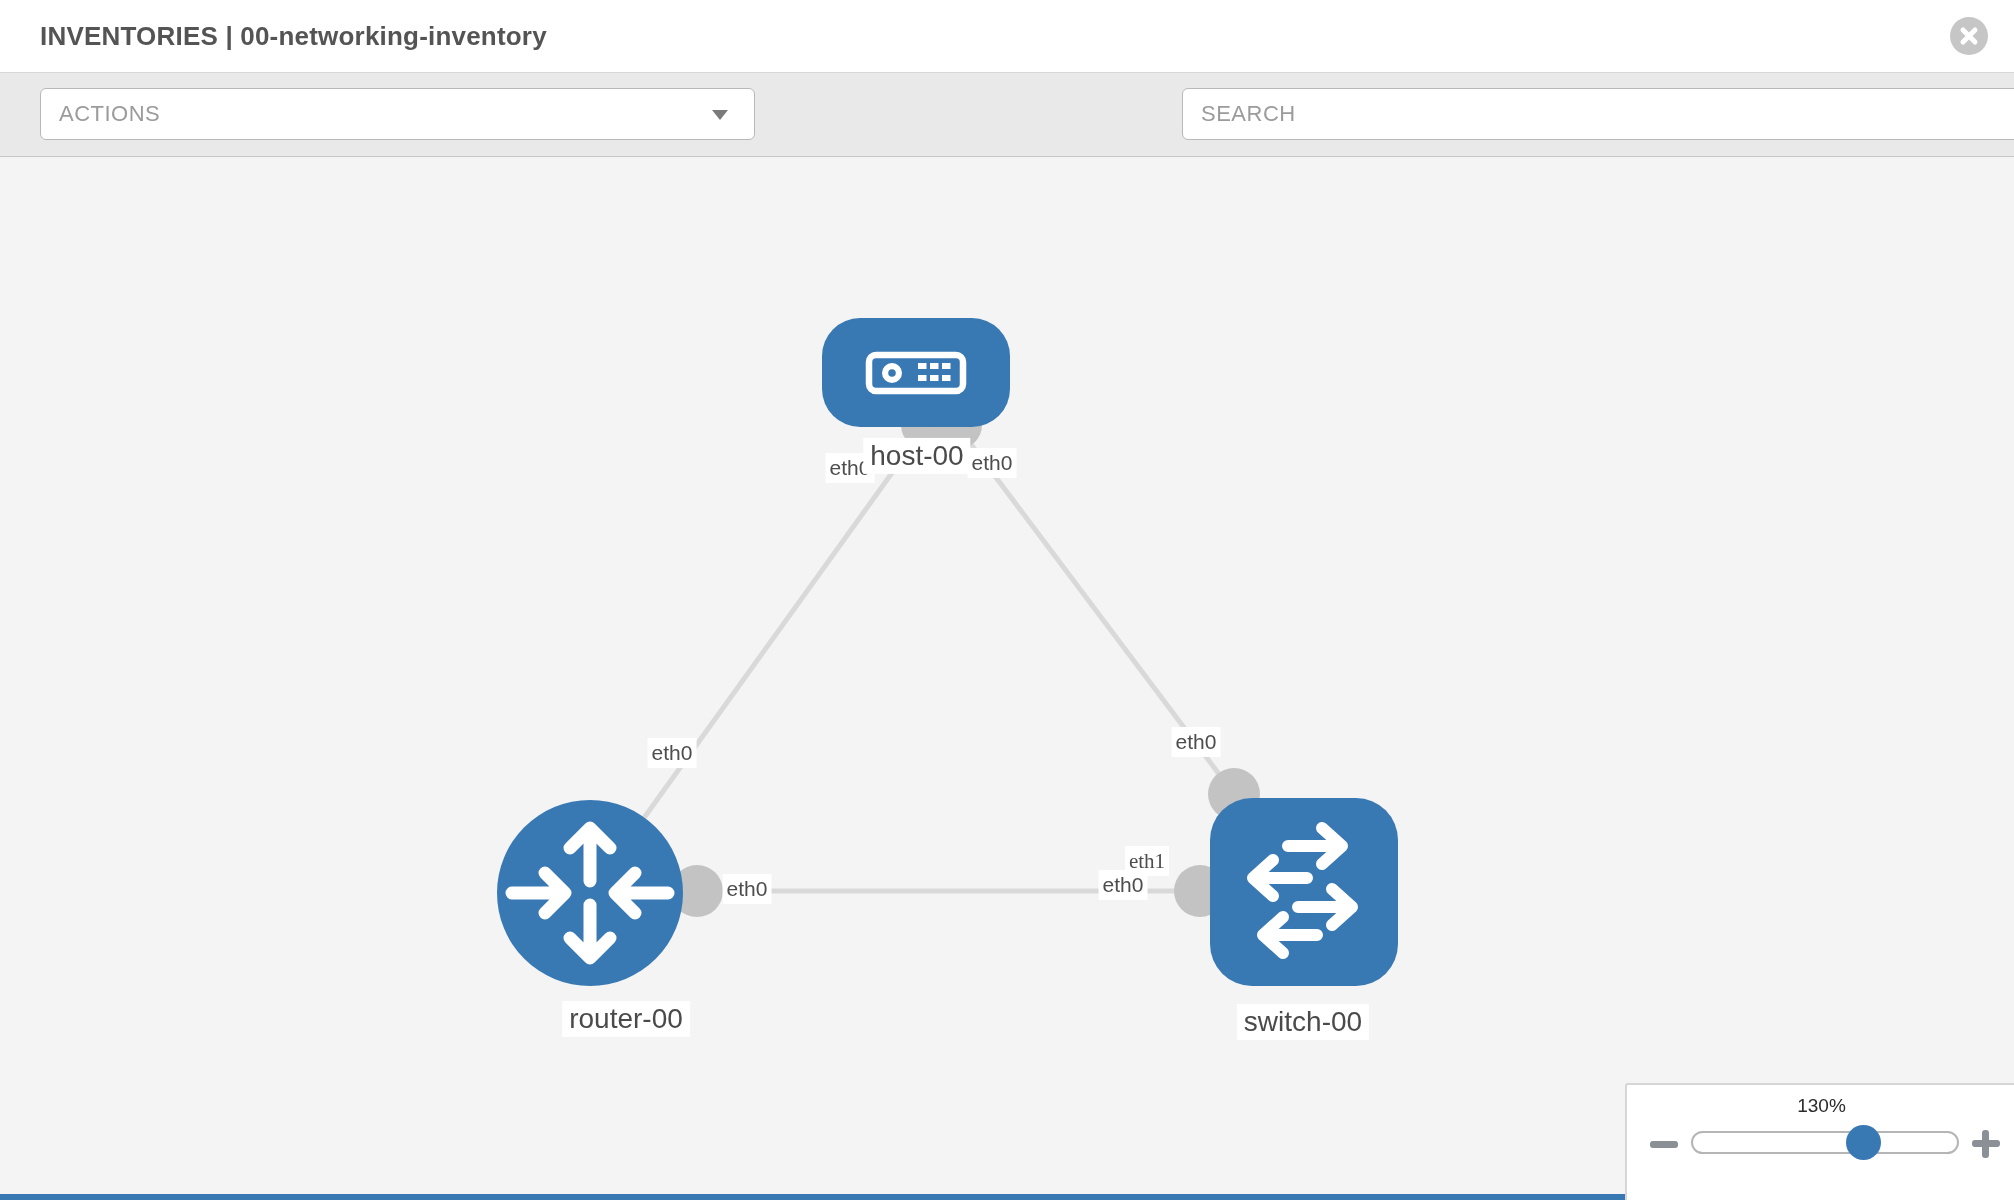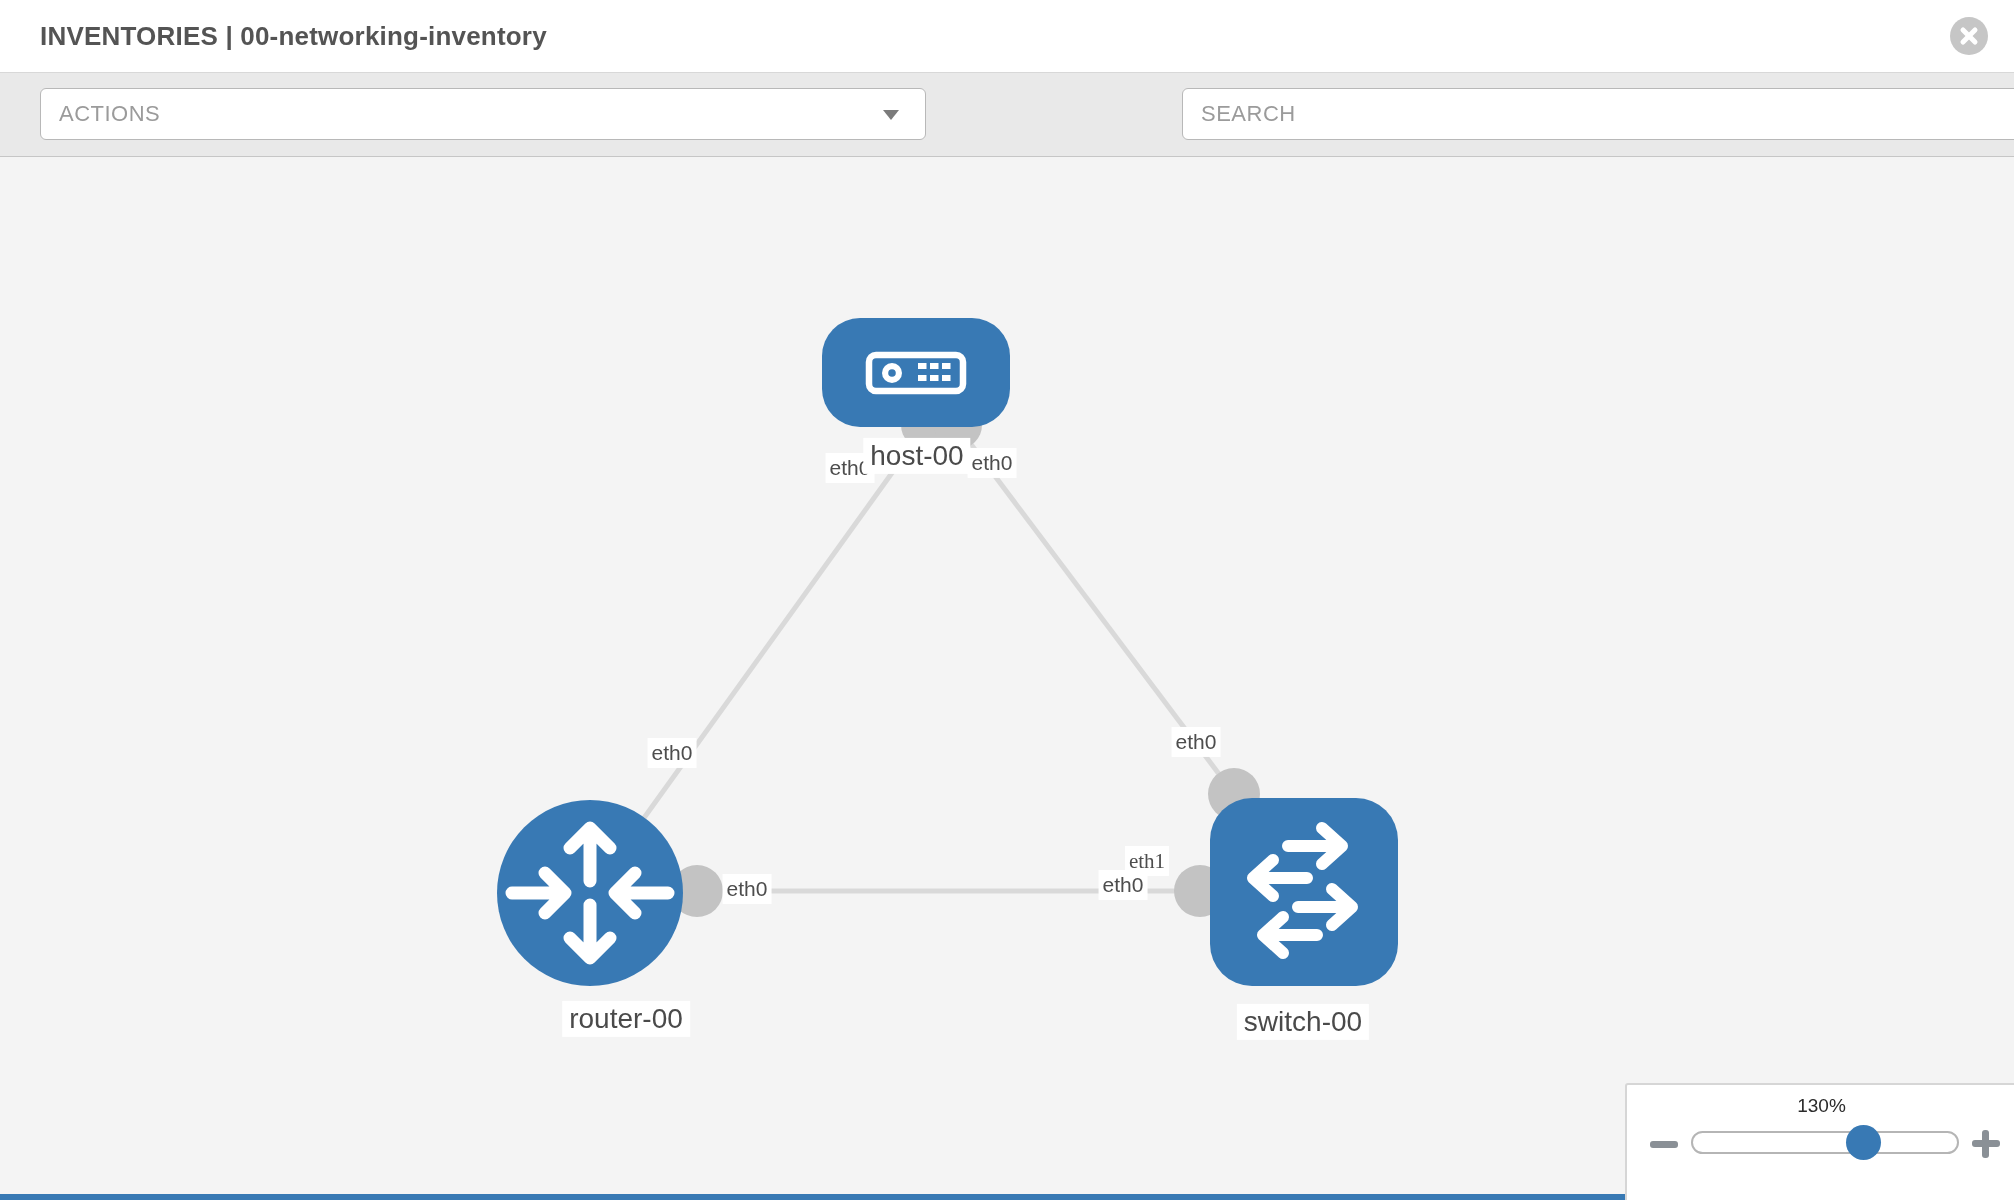--- a/index.html
+++ b/index.html
@@ -16,21 +16,21 @@
 
   
   .toolbar{position:absolute;left:0;top:73px;width:2014px;height:83px;background:#e9e9e9;
           border-bottom:1px solid #c6c6c6;}
   .dd{position:absolute;top:15px;height:52px;background:#ffffff;border:1.5px solid #b8b8b8;
           border-radius:6px;box-sizing:border-box;display:flex;align-items:center;cursor:pointer;}
   .dd-label{margin-left:18px;font-size:22px;color:#9b9b9b;letter-spacing:.5px;}
   .dd-caret{position:absolute;right:26px;top:50%;margin-top:-4px;width:0;height:0;
           border-left:8px solid transparent;border-right:8px solid transparent;
           border-top:10px solid #7b7b7b;}
-  .dd-actions{left:40px;width:886px;}
+  .dd-actions{left:40px;width:715px;}
   .dd-search{left:1182px;width:943px;}
   .tool-icon{position:absolute;top:99px;width:34px;height:34px;cursor:pointer;}
   .tool-wrench{left:1051px;}
   .tool-key{left:1118px;}
 
   
   .canvas{position:absolute;left:0;top:157px;width:2014px;height:1043px;background:#f4f4f4;}
   .canvas svg{position:absolute;left:0;top:0;}
   .chip{position:absolute;transform:translate(-50%,-50%);background:#ffffff;color:#4d4d4d;
         font-size:21px;line-height:1.15;padding:3px 4px;white-space:nowrap;}

